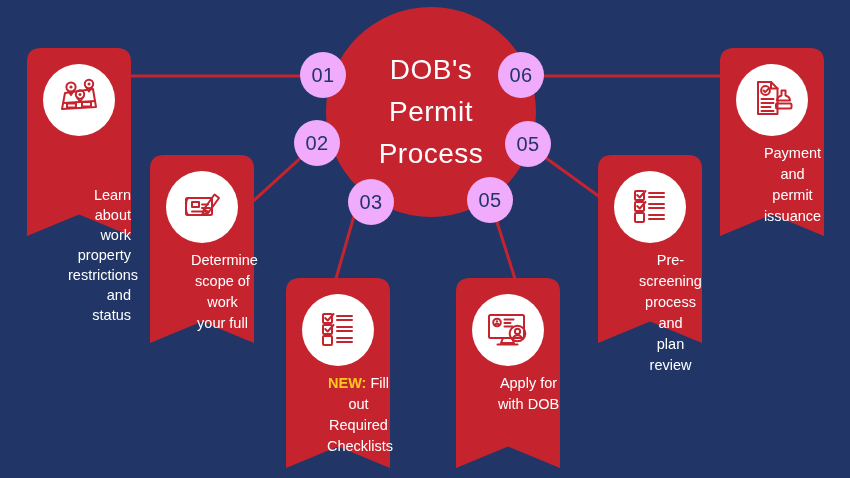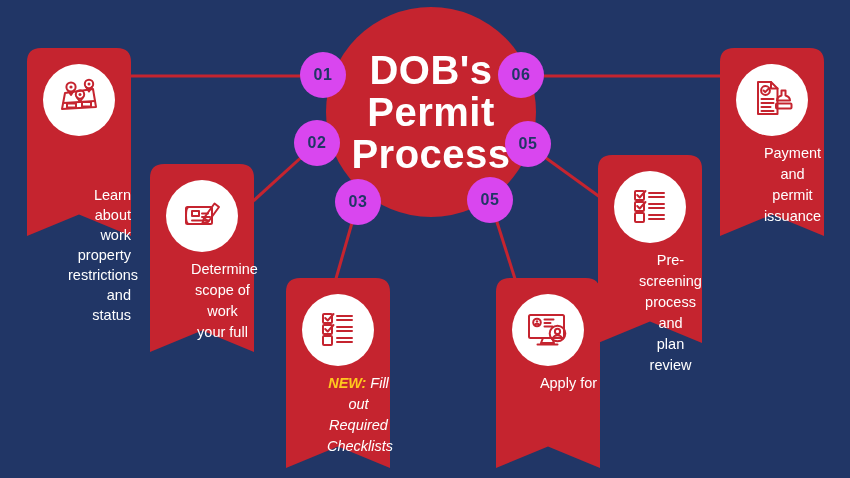--- a/index.html
+++ b/index.html
@@ -36,29 +36,29 @@
   .banner-text .hl { color: #ffc81e; font-weight: 700; }
 
   .center-circle {
     position: absolute; left: 326px; top: 7px; z-index: 2;
     width: 210px; height: 210px; border-radius: 50%;
     background: #c5242f;
     display: flex; align-items: center; justify-content: center;
   }
   .center-title {
     color: #ffffff; text-align: center;
-    font-size: 40px; font-weight: 700; line-height: 42px;
+    font-size: 28px; font-weight: 400; line-height: 42px;
     letter-spacing: 0.5px;
   }
   .num-badge {
     position: absolute; z-index: 3;
     width: 46px; height: 46px; border-radius: 50%;
-    background: #d946ef; color: #213666;
+    background: #f0abfc; color: #213666;
     display: flex; align-items: center; justify-content: center;
-    font-size: 16px; font-weight: 700; letter-spacing: 0.5px;
+    font-size: 20px; font-weight: 400; letter-spacing: 0.5px;
   }
 </style>
 </head>
 <body>
 
 <div id="stage">
 
   <svg id="connectors" width="850" height="478">
     <line x1="131" y1="76" x2="316" y2="76"></line>
     <line x1="317" y1="143" x2="250" y2="204"></line>
@@ -90,21 +90,21 @@
       </svg>
     </div>
     <div class="banner-text" style="top:137px; line-height:20px;text-align:right;">
       <div>Learn about</div>
       <div>work property</div>
       <div>restrictions</div>
       <div>and status</div>
     </div>
   </div>
 
-  <div class="banner" style="left:150px; top:164px; height:188px;">
+  <div class="banner" style="left:150px; top:155px; height:188px;">
     <svg class="ribbon" width="104" height="188" viewBox="0 0 104 188">
       <path d="M14 0 H90 Q104 0 104 14 V188 L52 166.5 L0 188 V14 Q0 0 14 0 Z"></path>
     </svg>
     <div class="icon-circle">
       <svg viewBox="0 0 48 48">
         <rect class="ico" x="8" y="15" width="26" height="17" rx="1.5"></rect>
         <path class="ico" d="M11 15 c-4 0 -4 17 0 17"></path>
         <rect class="ico" x="14" y="19" width="7" height="5"></rect>
         <path class="ico" d="M24 21.5 h6 M24 25 h8 M14 28.5 h17"></path>
         <path class="ico" d="M26 26 L36.5 11.5 L41 15 L30.5 29.5 Z"></path>
@@ -112,60 +112,61 @@
         <path class="ico-fill" d="M24.6 30.4 l-0.6 2.2 2.2-0.7 Z"></path>
       </svg>
     </div>
     <div class="banner-text" style="top:95px;">
       <div>Determine</div>
       <div>scope of work</div>
       <div>your full</div>
     </div>
   </div>
 
-  <div class="banner" style="left:286px; top:278px; height:190px;font-style:italic;">
+  <div class="banner" style="left:286px; top:278px; height:190px;">
     <svg class="ribbon" width="104" height="190" viewBox="0 0 104 190">
       <path d="M14 0 H90 Q104 0 104 14 V190 L52 168.5 L0 190 V14 Q0 0 14 0 Z"></path>
     </svg>
     <div class="icon-circle">
       <svg viewBox="0 0 48 48">
         <rect class="ico" x="9" y="8" width="9" height="9" rx="1"></rect>
         <path class="ico" d="M11.2 12 l2.5 2.5 L19.5 8"></path>
         <rect class="ico" x="9" y="19" width="9" height="9" rx="1"></rect>
         <path class="ico" d="M11.2 23 l2.5 2.5 L19.5 19"></path>
         <rect class="ico" x="9" y="30" width="9" height="9" rx="1"></rect>
         <path class="ico" d="M23 10 h15 M23 14 h15 M23 21 h15 M23 25 h15 M23 32 h15 M23 36 h15"></path>
       </svg>
     </div>
     <div class="banner-text" style="top:95px;">
       <div><span class="hl">NEW:</span><span> Fill out</span></div>
       <div>Required</div>
       <div>Checklists</div>
     </div>
   </div>
 
-  <div class="banner" style="left:456px; top:278px; height:190px;margin-left:40px;">
+  <div class="banner" style="left:456px; top:278px; height:190px;">
     <svg class="ribbon" width="104" height="190" viewBox="0 0 104 190">
       <path d="M14 0 H90 Q104 0 104 14 V190 L52 168.5 L0 190 V14 Q0 0 14 0 Z"></path>
     </svg>
     <div class="icon-circle">
       <svg viewBox="0 0 48 48">
         <rect class="ico" x="5" y="9" width="35" height="23" rx="1.5"></rect>
         <path class="ico" d="M19 32 l-2 5 h13 l-2 -5 M13.5 38.5 h20"></path>
         <circle class="ico" cx="13" cy="16.5" r="3.8"></circle>
         <circle class="ico-fill" cx="13" cy="15.4" r="1.2"></circle>
         <path class="ico" d="M10.8 18.6 a3 3 0 0 1 4.4 0"></path>
         <path class="ico" d="M20.5 13.5 h9 M20.5 17 h6 M20.5 20.5 h8"></path>
         <circle class="ico" cx="33.5" cy="27.5" r="7.8" fill="#ffffff"></circle>
         <circle class="ico" cx="33.5" cy="25.4" r="2.6"></circle>
         <path class="ico" d="M28.9 32.4 a5 5 0 0 1 9.2 0"></path>
       </svg>
     </div>
     <div class="banner-text" style="top:95px;">
       <div>Apply for</div>
+      <div>with DOB</div>
     </div>
   </div>
 
   <div class="banner" style="left:598px; top:155px; height:188px;">
     <svg class="ribbon" width="104" height="188" viewBox="0 0 104 188">
       <path d="M14 0 H90 Q104 0 104 14 V188 L52 166.5 L0 188 V14 Q0 0 14 0 Z"></path>
     </svg>
     <div class="icon-circle">
       <svg viewBox="0 0 48 48">
         <rect class="ico" x="9" y="8" width="9" height="9" rx="1"></rect>
@@ -208,18 +209,18 @@
   <div class="center-circle">
     <div class="center-title">
       <div>DOB's</div>
       <div>Permit</div>
       <div>Process</div>
     </div>
   </div>
 
   <div class="num-badge" style="left:300px; top:52px;">01</div>
   <div class="num-badge" style="left:294px; top:120px;">02</div>
-  <div class="num-badge" style="left:335px; top:179px;">03</div>
+  <div class="num-badge" style="left:348px; top:179px;">03</div>
   <div class="num-badge" style="left:467px; top:177px;">05</div>
   <div class="num-badge" style="left:505px; top:121px;">05</div>
   <div class="num-badge" style="left:498px; top:52px;">06</div>
 
 </div>
 
 </body></html>

